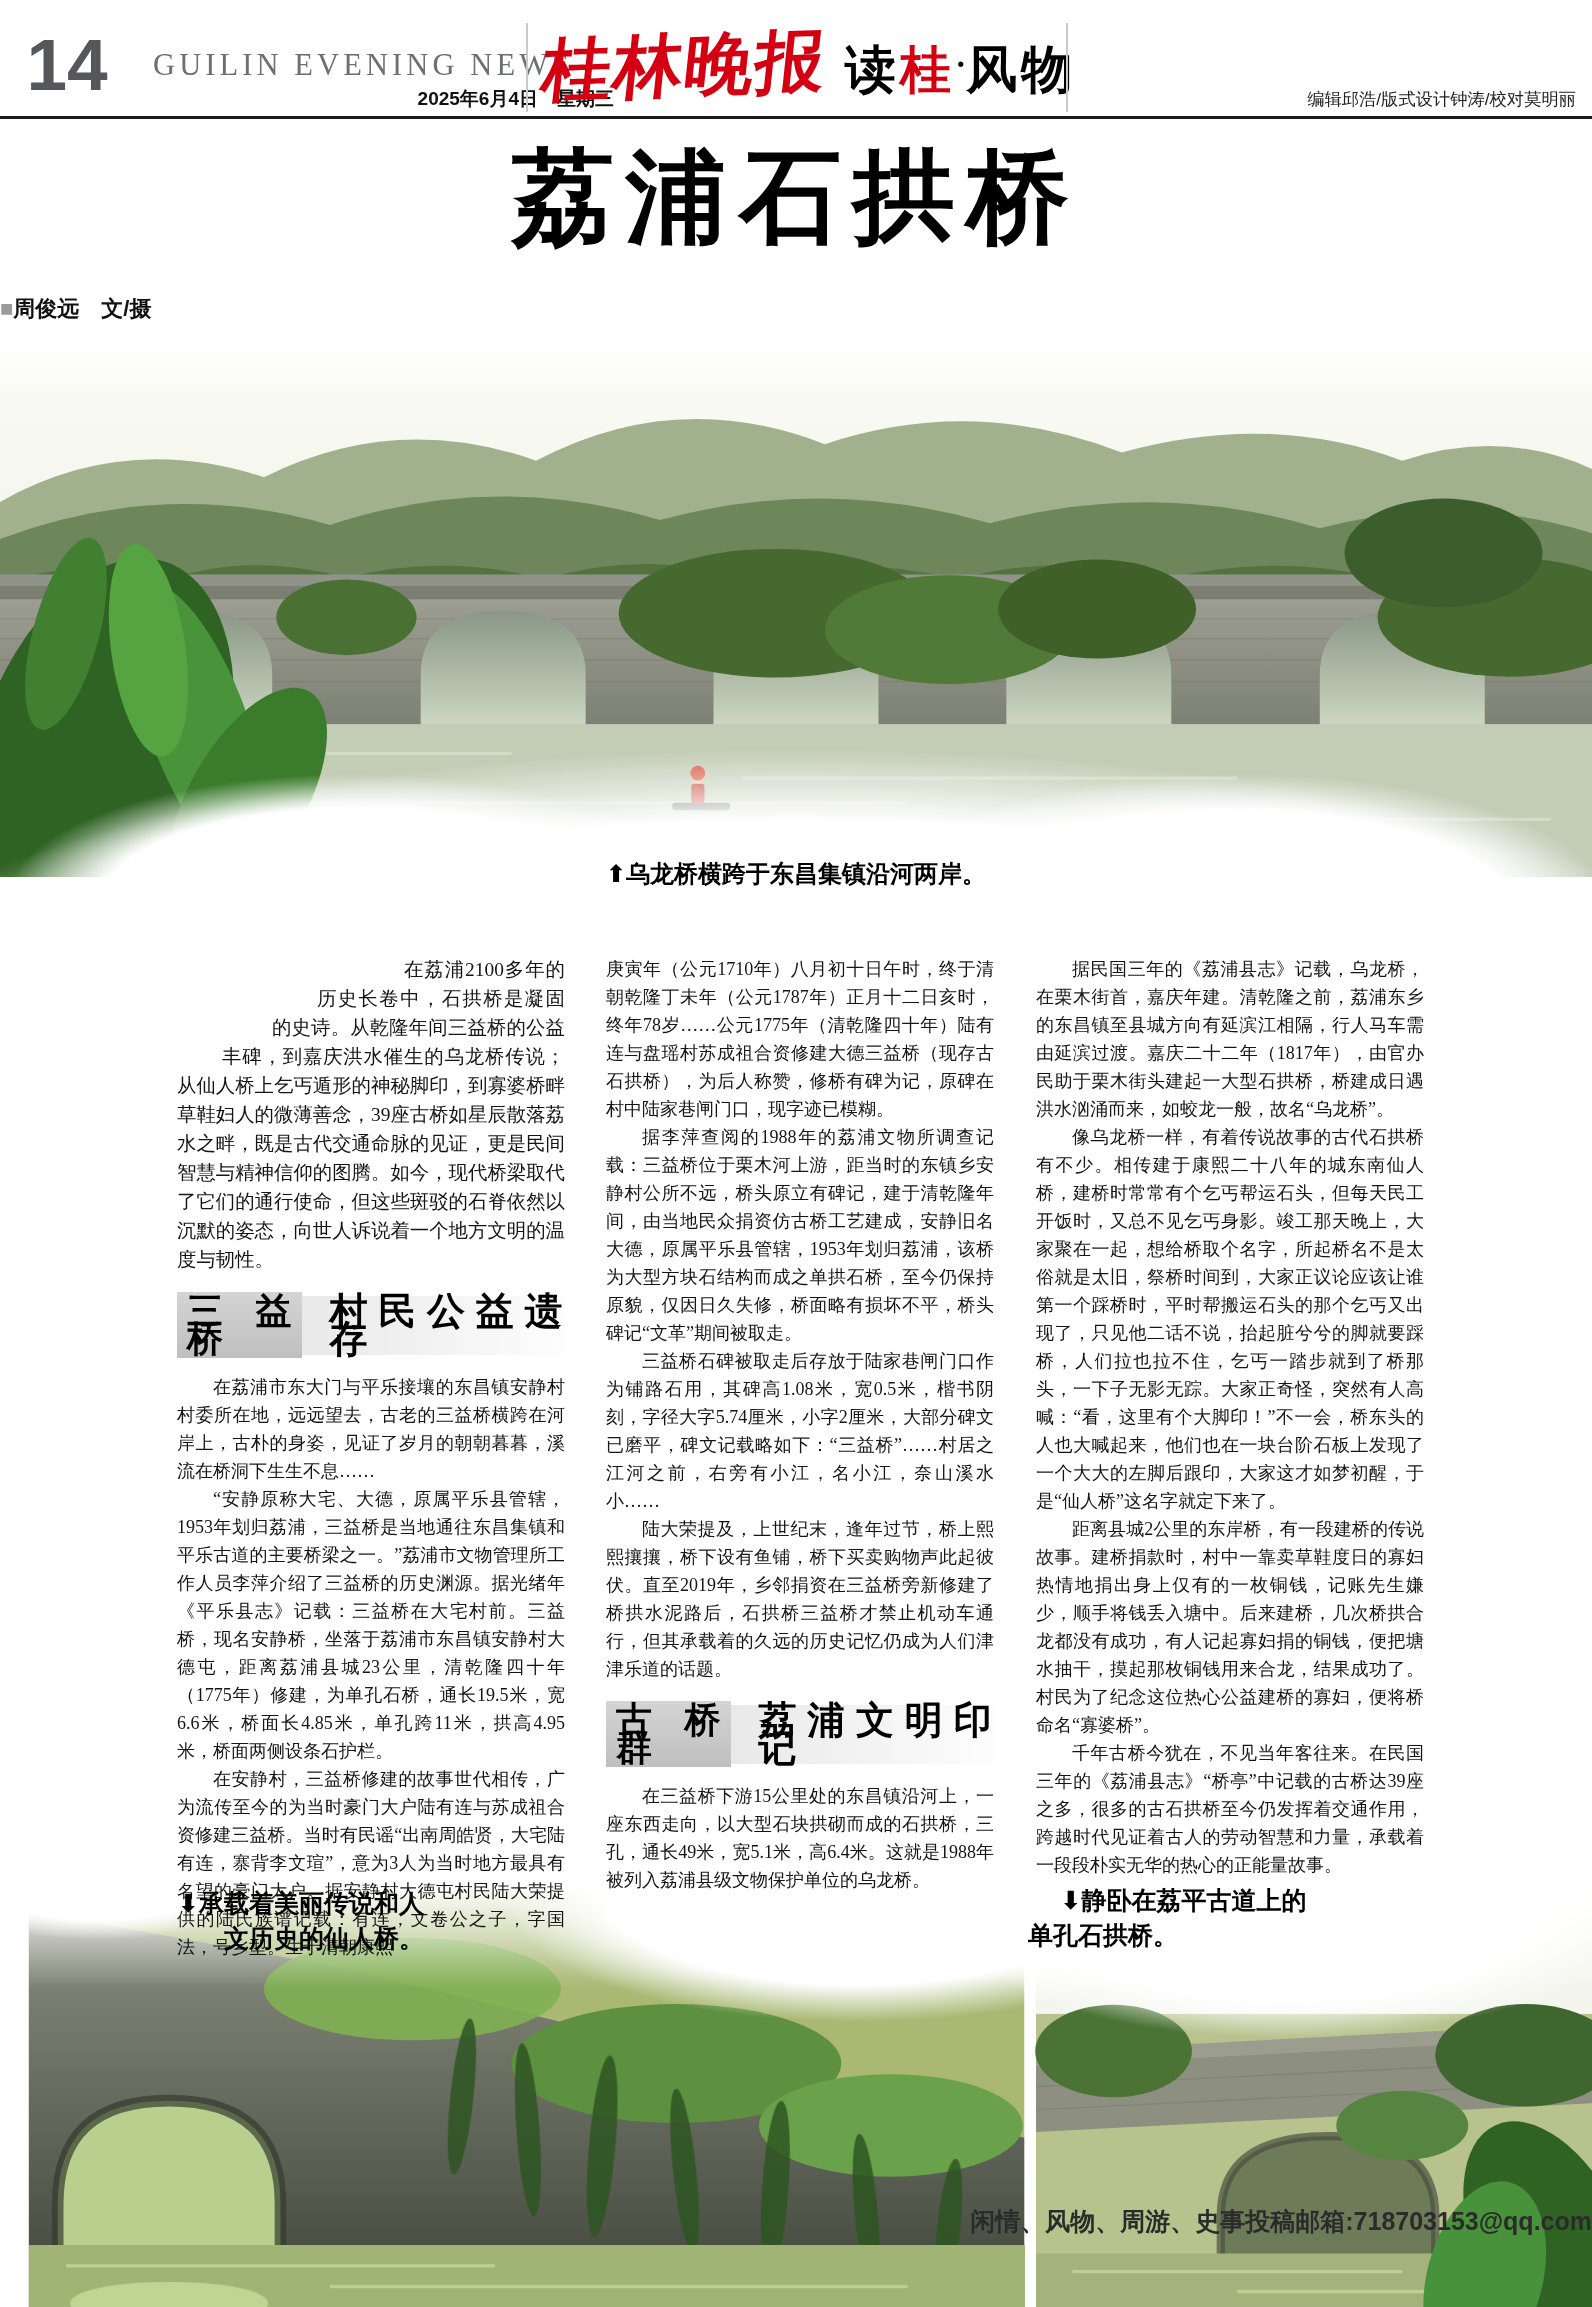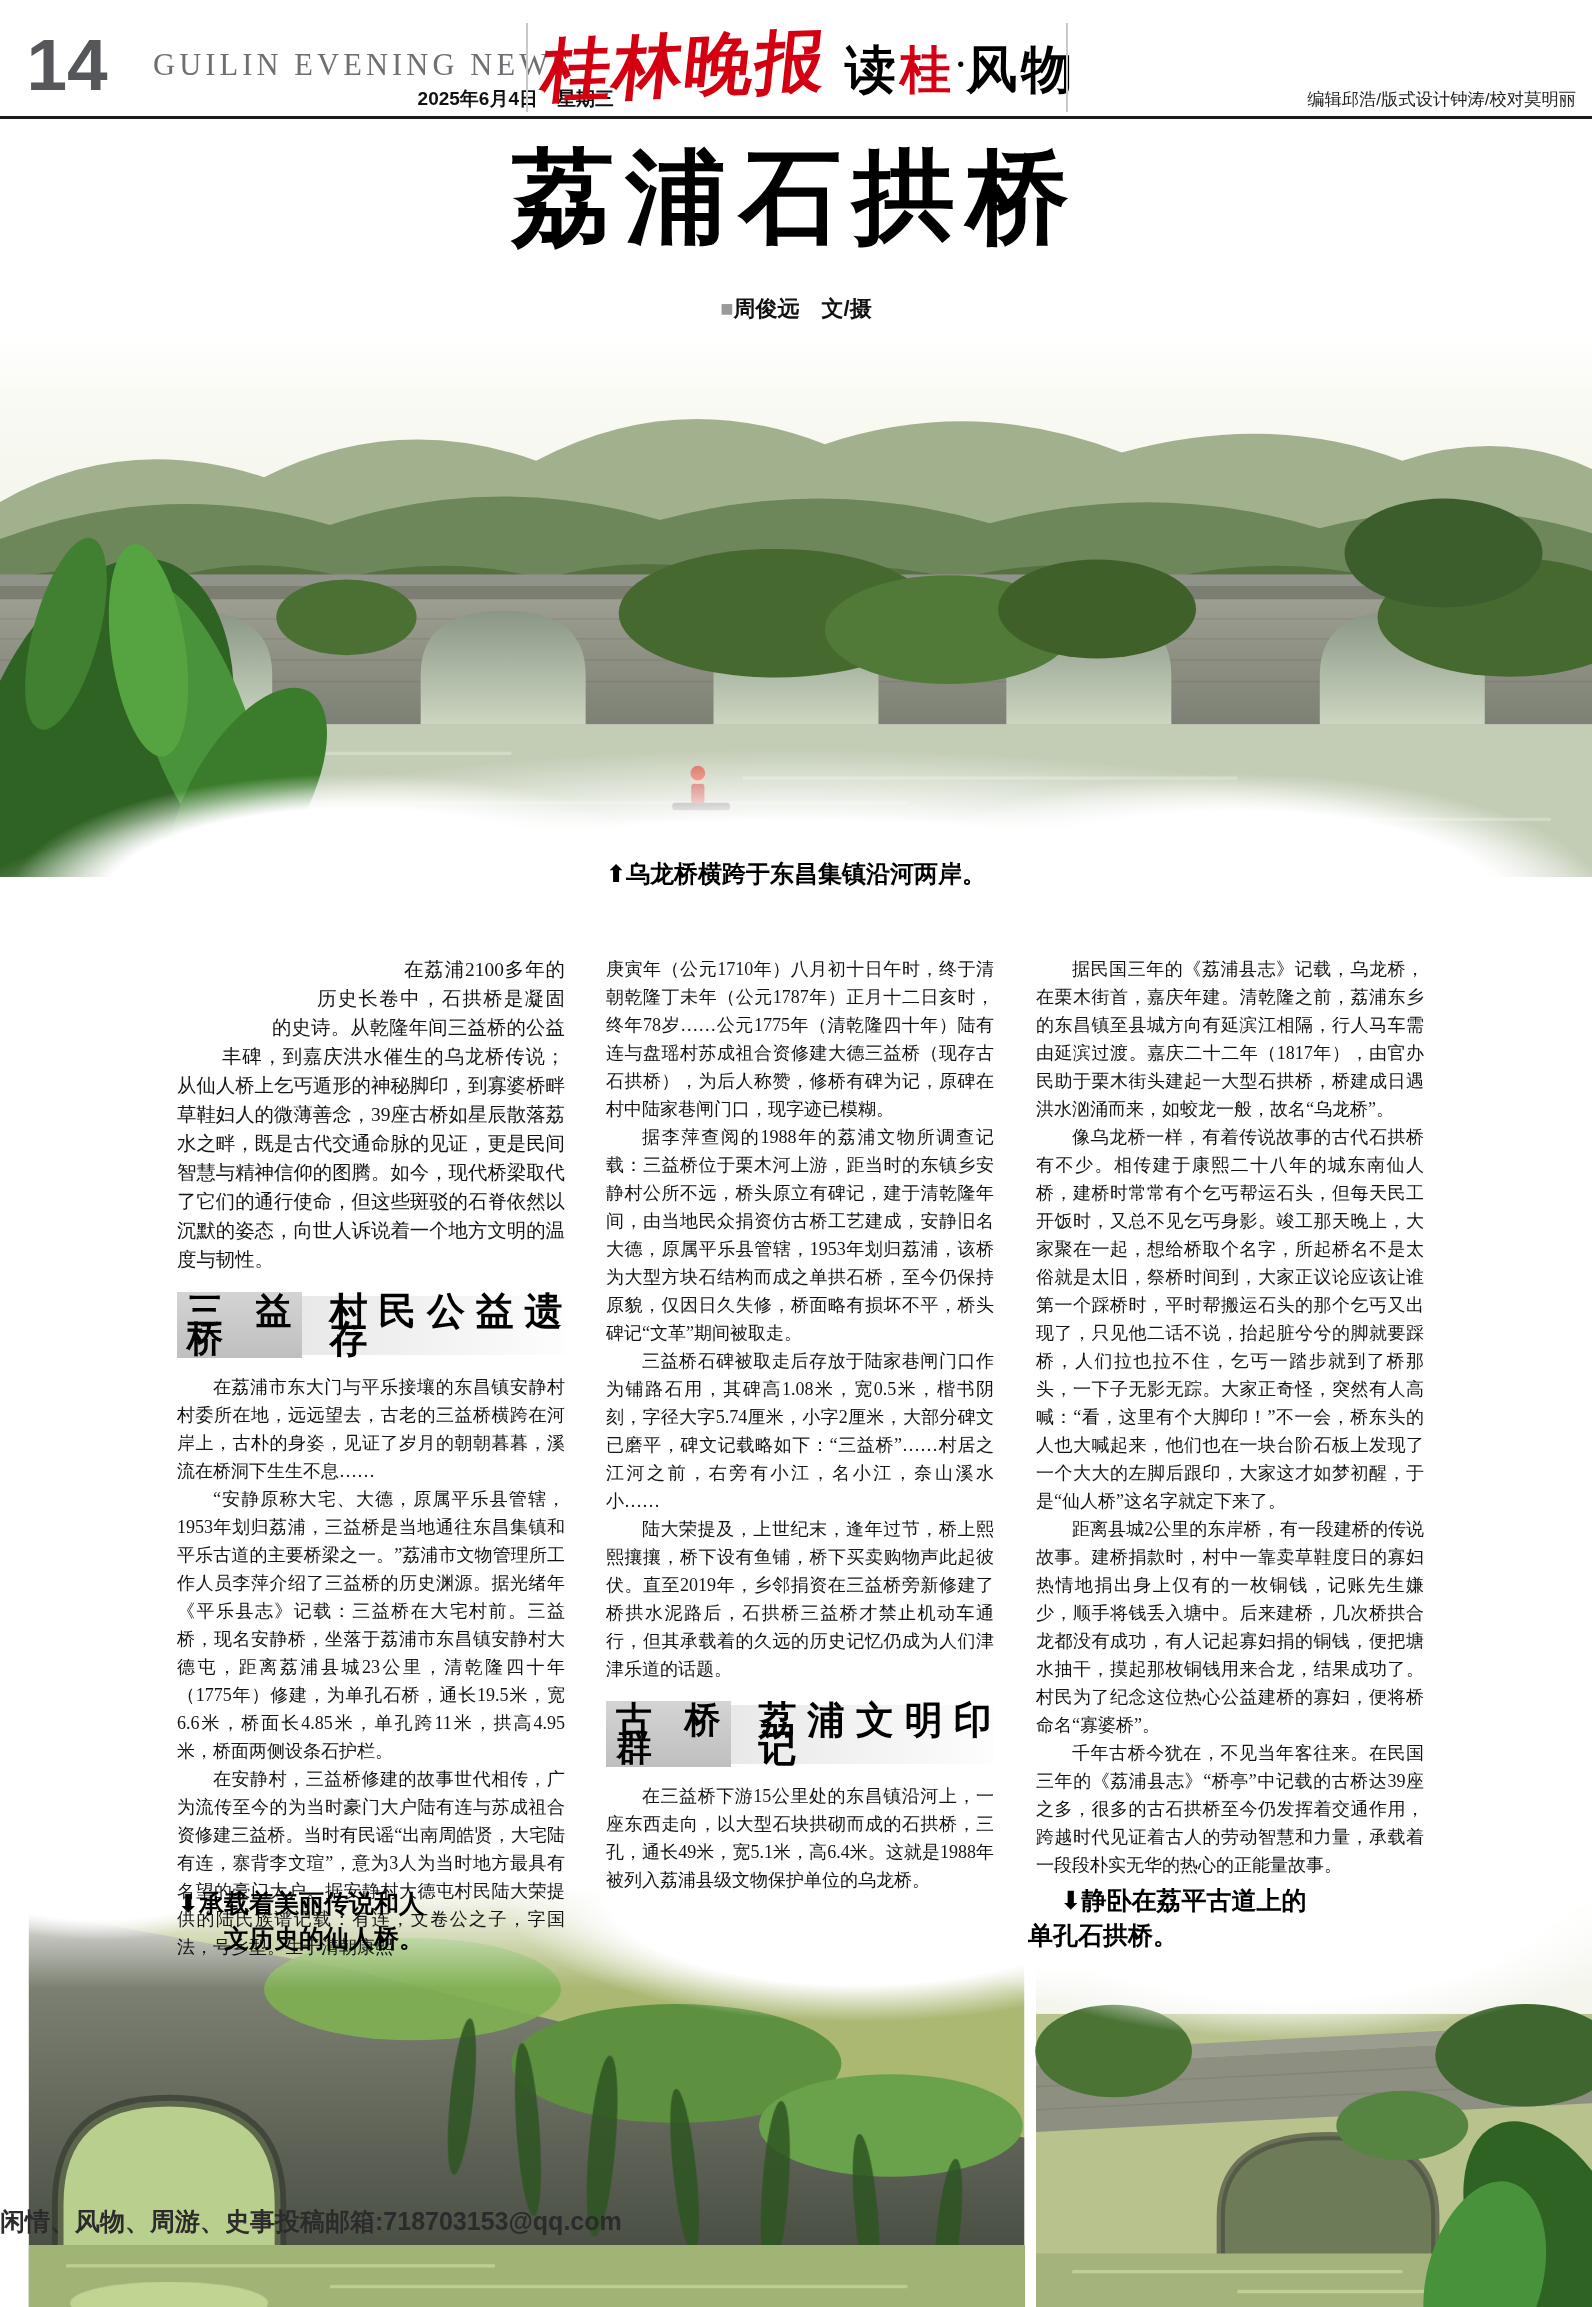--- a/index.html
+++ b/index.html
@@ -20,21 +20,21 @@
            font-family:"Liberation Serif","DejaVu Serif",serif;letter-spacing:4.1px;white-space:nowrap;}
   .readgui .red{color:#d40011;}
   .readgui .dot{font-size:33px;vertical-align:11.6px;letter-spacing:0;}
   .credits{position:absolute;left:1196px;top:87px;width:380px;text-align:right;font-size:17.3px;color:#222;
            font-family:"Liberation Sans","DejaVu Sans",sans-serif;}
   .hrule{position:absolute;left:0;top:116px;width:1592px;height:2.5px;background:#1b1b1b;}
   
   .main-title{position:absolute;left:0;top:130px;width:1592px;text-align:center;font-size:102px;
               font-weight:900;letter-spacing:11.6px;color:#000;
               font-family:"Liberation Sans","DejaVu Sans",sans-serif;}
-  .byline{position:absolute;left:0;top:294px;width:1592px;text-align:center;font-size:22px;font-weight:700;
+  .byline{position:absolute;left:0;top:294px;width:1592px;text-align:left;font-size:22px;font-weight:700;
           font-family:"Liberation Sans","DejaVu Sans",sans-serif;color:#111;}
   .byline .marker{color:#9a9a9a;}
   
   .photo-top{position:absolute;left:0;top:337px;width:1592px;height:540px;}
   .photo-top svg{display:block;width:100%;height:100%;}
   .cap-top{position:absolute;left:0;top:858px;width:1592px;text-align:center;font-size:24px;font-weight:900;
            font-family:"Liberation Sans","DejaVu Sans",sans-serif;color:#000;z-index:4;}
   .photo-bottom{position:absolute;left:0;top:1890px;width:1592px;height:418px;z-index:1;}
   .photo-bottom svg{display:block;width:100%;height:100%;}
   
@@ -49,21 +49,21 @@
             background:linear-gradient(90deg,#e0e0e0 0%,#efefef 55%,#fdfdfd 100%);}
   .sec-tag{background:linear-gradient(180deg,#d4d4d4,#bfbfbf);font-size:36px;font-weight:900;
            padding:5px 10px;font-family:"Liberation Sans","DejaVu Sans",sans-serif;color:#000;}
   .sec-title{font-size:38px;font-weight:900;margin-left:28px;letter-spacing:2.5px;color:#000;
              font-family:"Liberation Sans","DejaVu Sans",sans-serif;}
   
   .cap-bl{position:absolute;left:175px;top:1886px;width:249px;text-align:right;font-size:25px;line-height:35px;
           font-weight:900;font-family:"Liberation Sans","DejaVu Sans",sans-serif;color:#000000;z-index:5;}
   .cap-br{position:absolute;left:1028px;top:1883px;width:284px;text-indent:1.3em;font-size:25px;line-height:35px;
           font-weight:900;font-family:"Liberation Sans","DejaVu Sans",sans-serif;color:#000;z-index:5;}
-  .footer-line{position:absolute;left:0;top:2205px;width:1592px;text-align:left;font-size:25px;color:#2b2b2b;
+  .footer-line{position:absolute;left:0;top:2205px;width:1592px;text-align:right;font-size:25px;color:#2b2b2b;
                font-weight:700;font-family:"Liberation Sans","DejaVu Sans",sans-serif;z-index:6;}
 </style>
 </head>
 <body>
 
 <div class="page">
 
   <div class="pagenum">14</div>
   <div class="paper-en">GUILIN EVENING NEWS</div>
   <div class="hdate">2025年6月4日　星期三</div>

